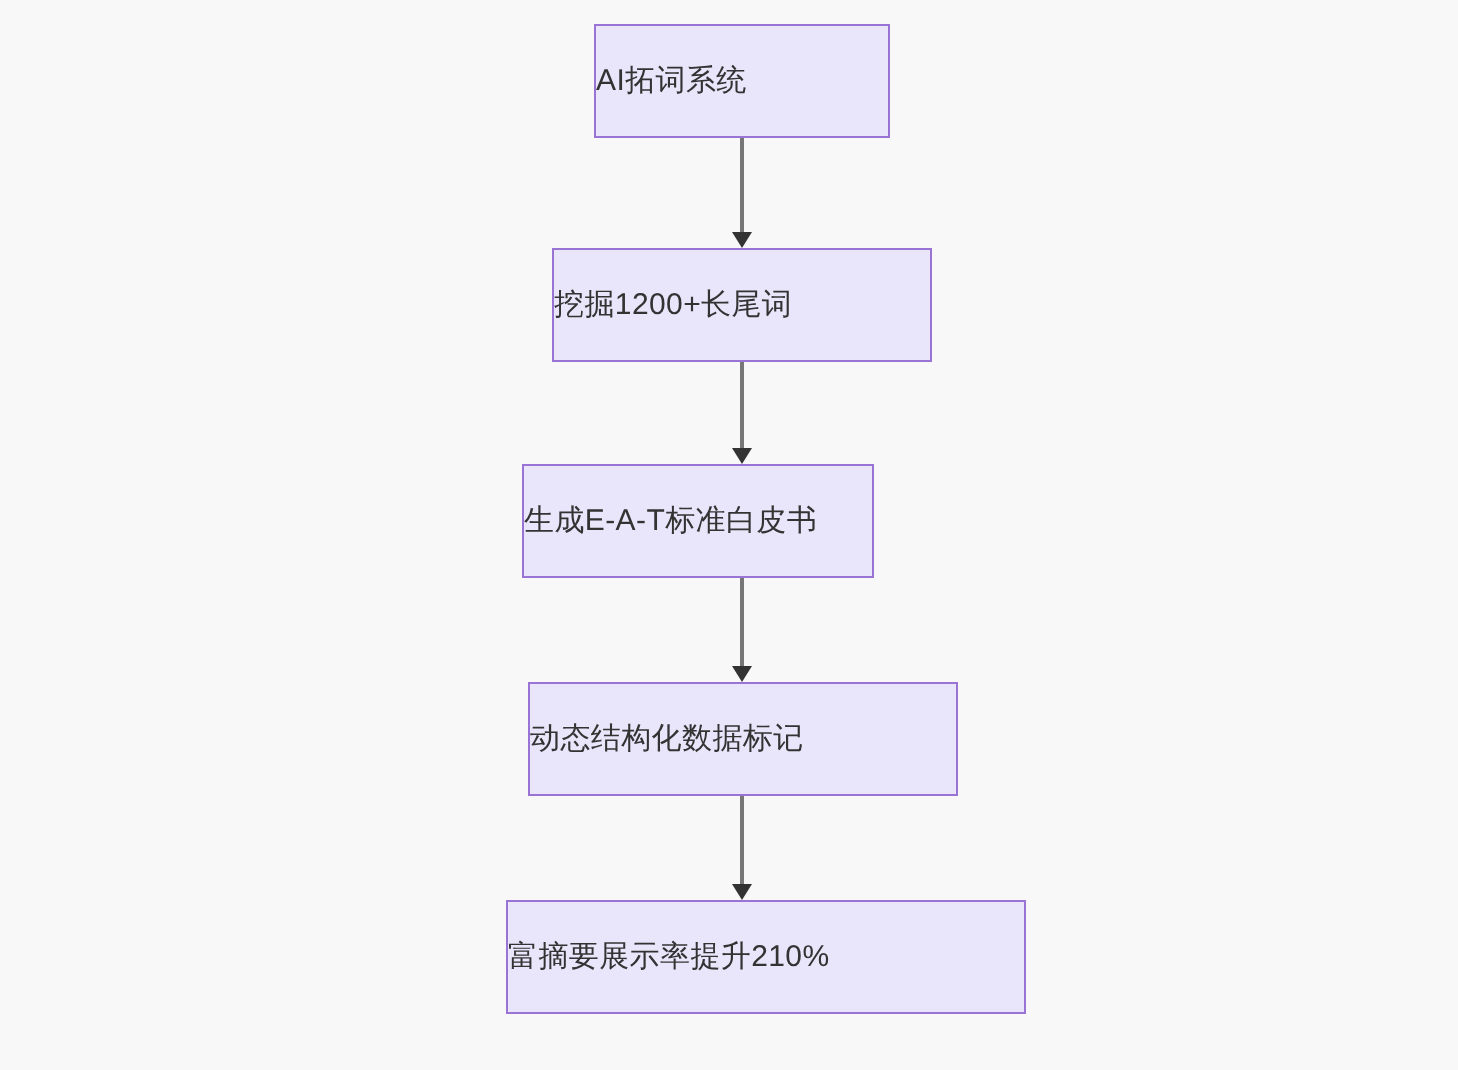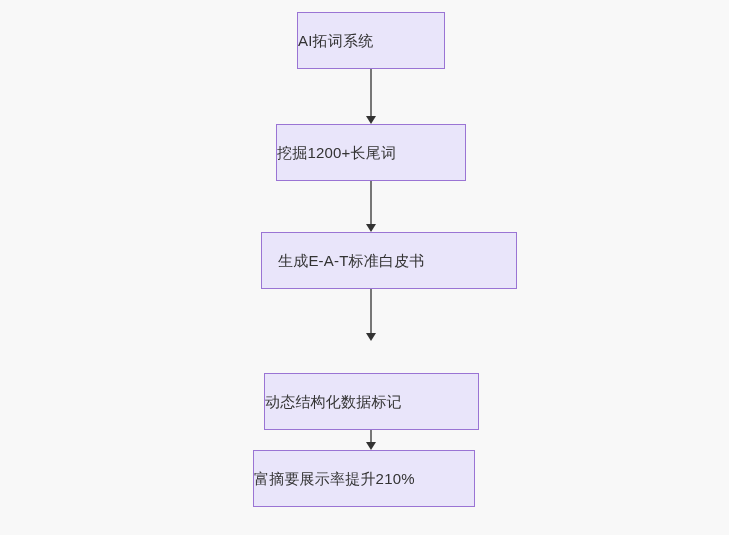--- a/index.html
+++ b/index.html
@@ -82,25 +82,25 @@
   </div>
 
   <div class="node" style="left:297px; top:12px; width:148px; height:57px;">
     <span class="node-label">AI拓词系统</span>
   </div>
 
   <div class="node" style="left:276px; top:124px; width:190px; height:57px;">
     <span class="node-label">挖掘1200+长尾词</span>
   </div>
 
-  <div class="node" style="left:261px; top:232px; width:256px; height:57px;padding-left:16px;">
+  <div class="node" style="left:261px; top:232px; width:176px; height:57px;">
     <span class="node-label">生成E-A-T标准白皮书</span>
   </div>
 
-  <div class="node" style="left:264px; top:341px; width:215px; height:57px;margin-top:32px;">
+  <div class="node" style="left:264px; top:341px; width:215px; height:57px;">
     <span class="node-label">动态结构化数据标记</span>
   </div>
 
-  <div class="node" style="left:253px; top:450px; width:222px; height:57px;">
+  <div class="node" style="left:253px; top:450px; width:260px; height:57px;">
     <span class="node-label">富摘要展示率提升210%</span>
   </div>
 
 </div>
 
 </body></html>

